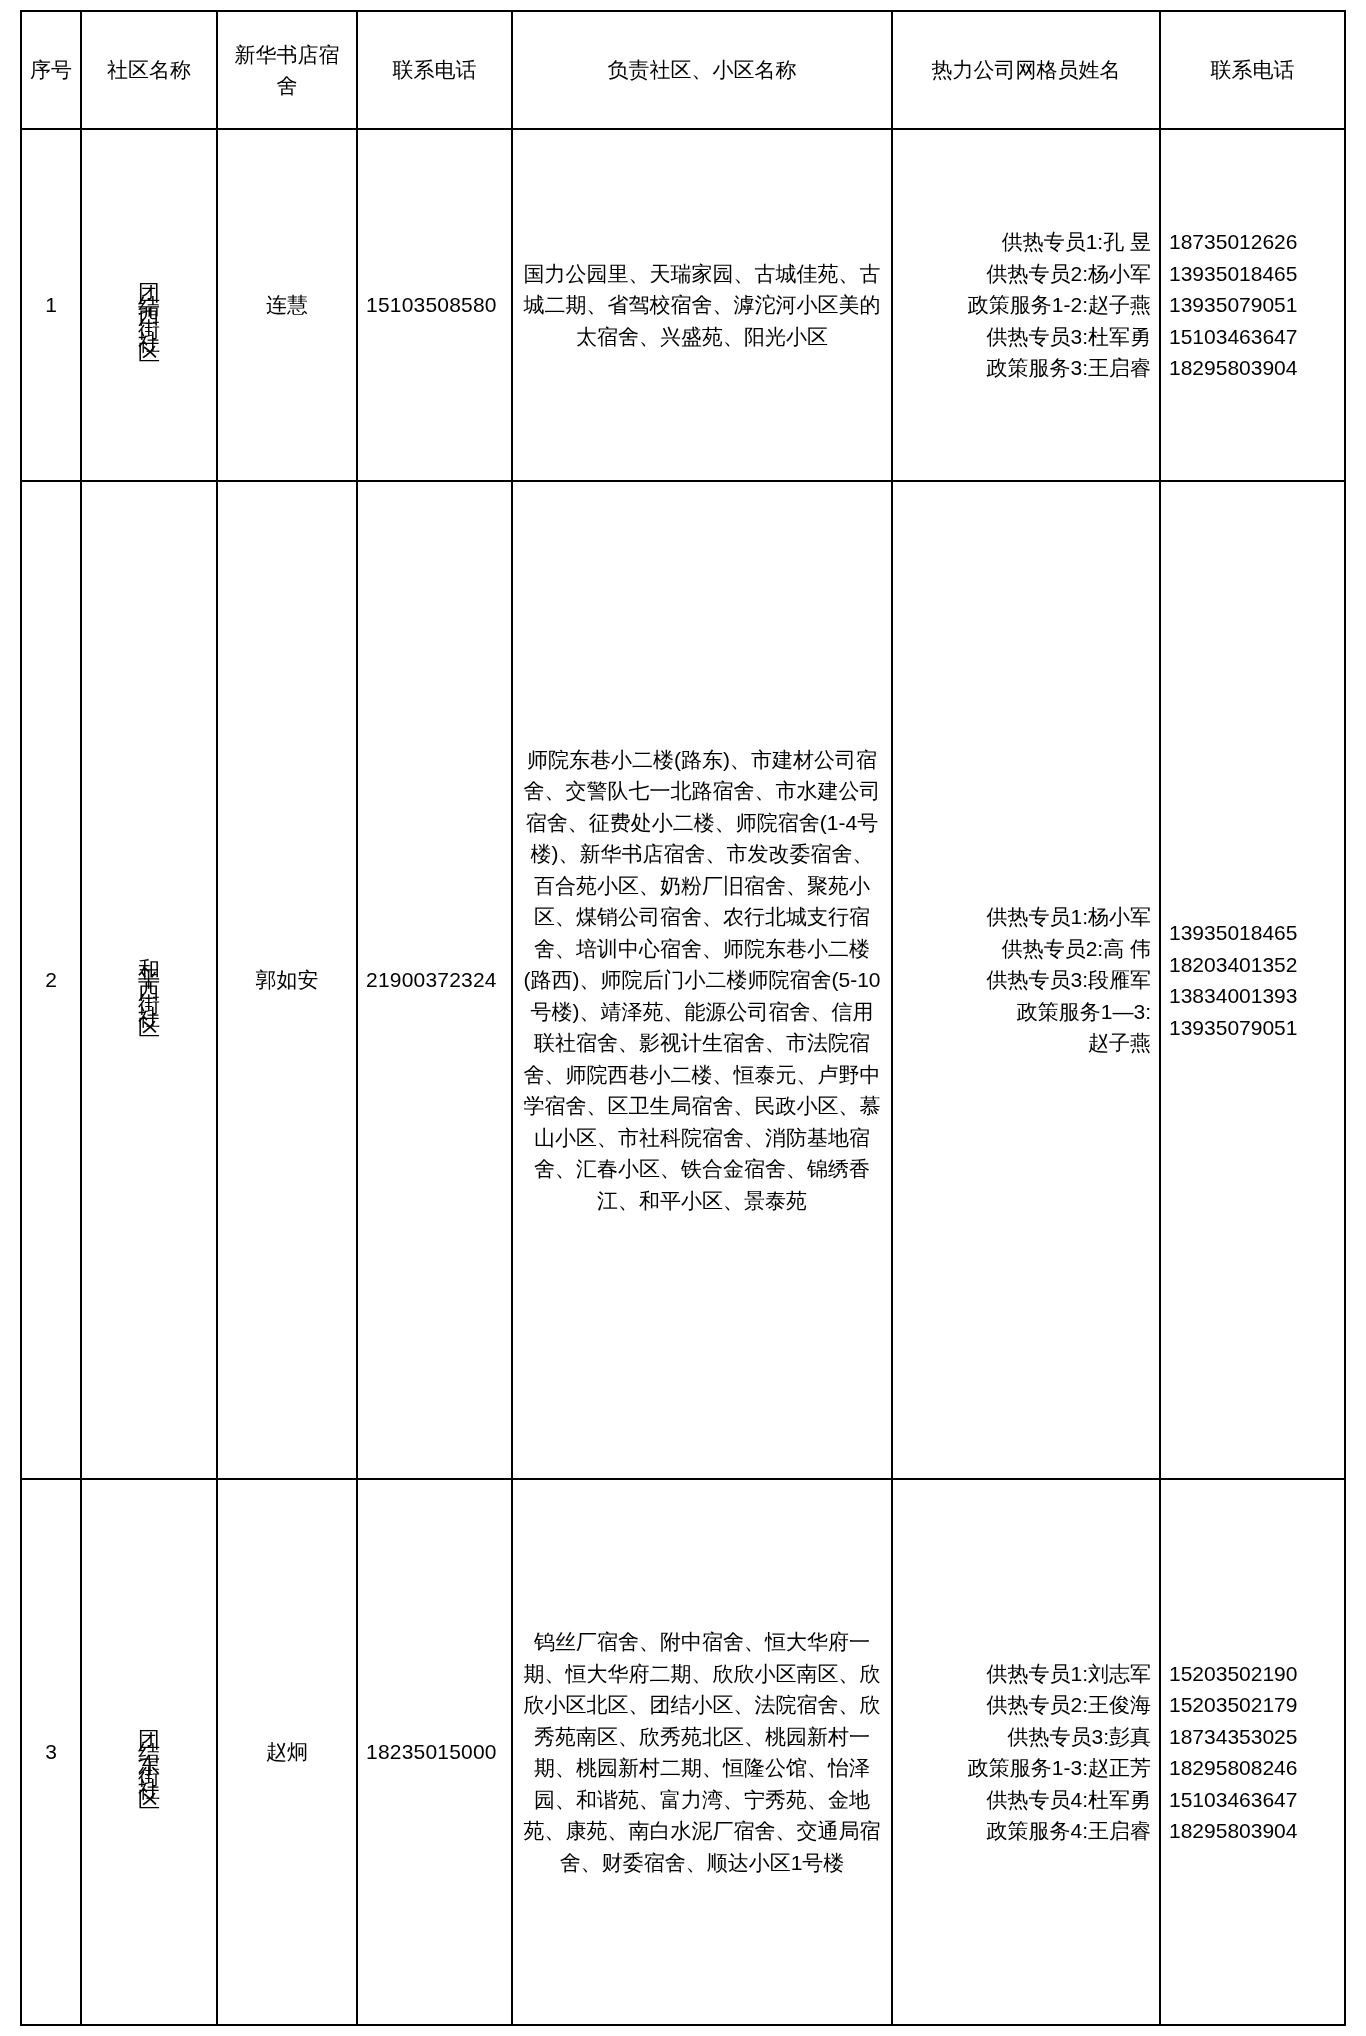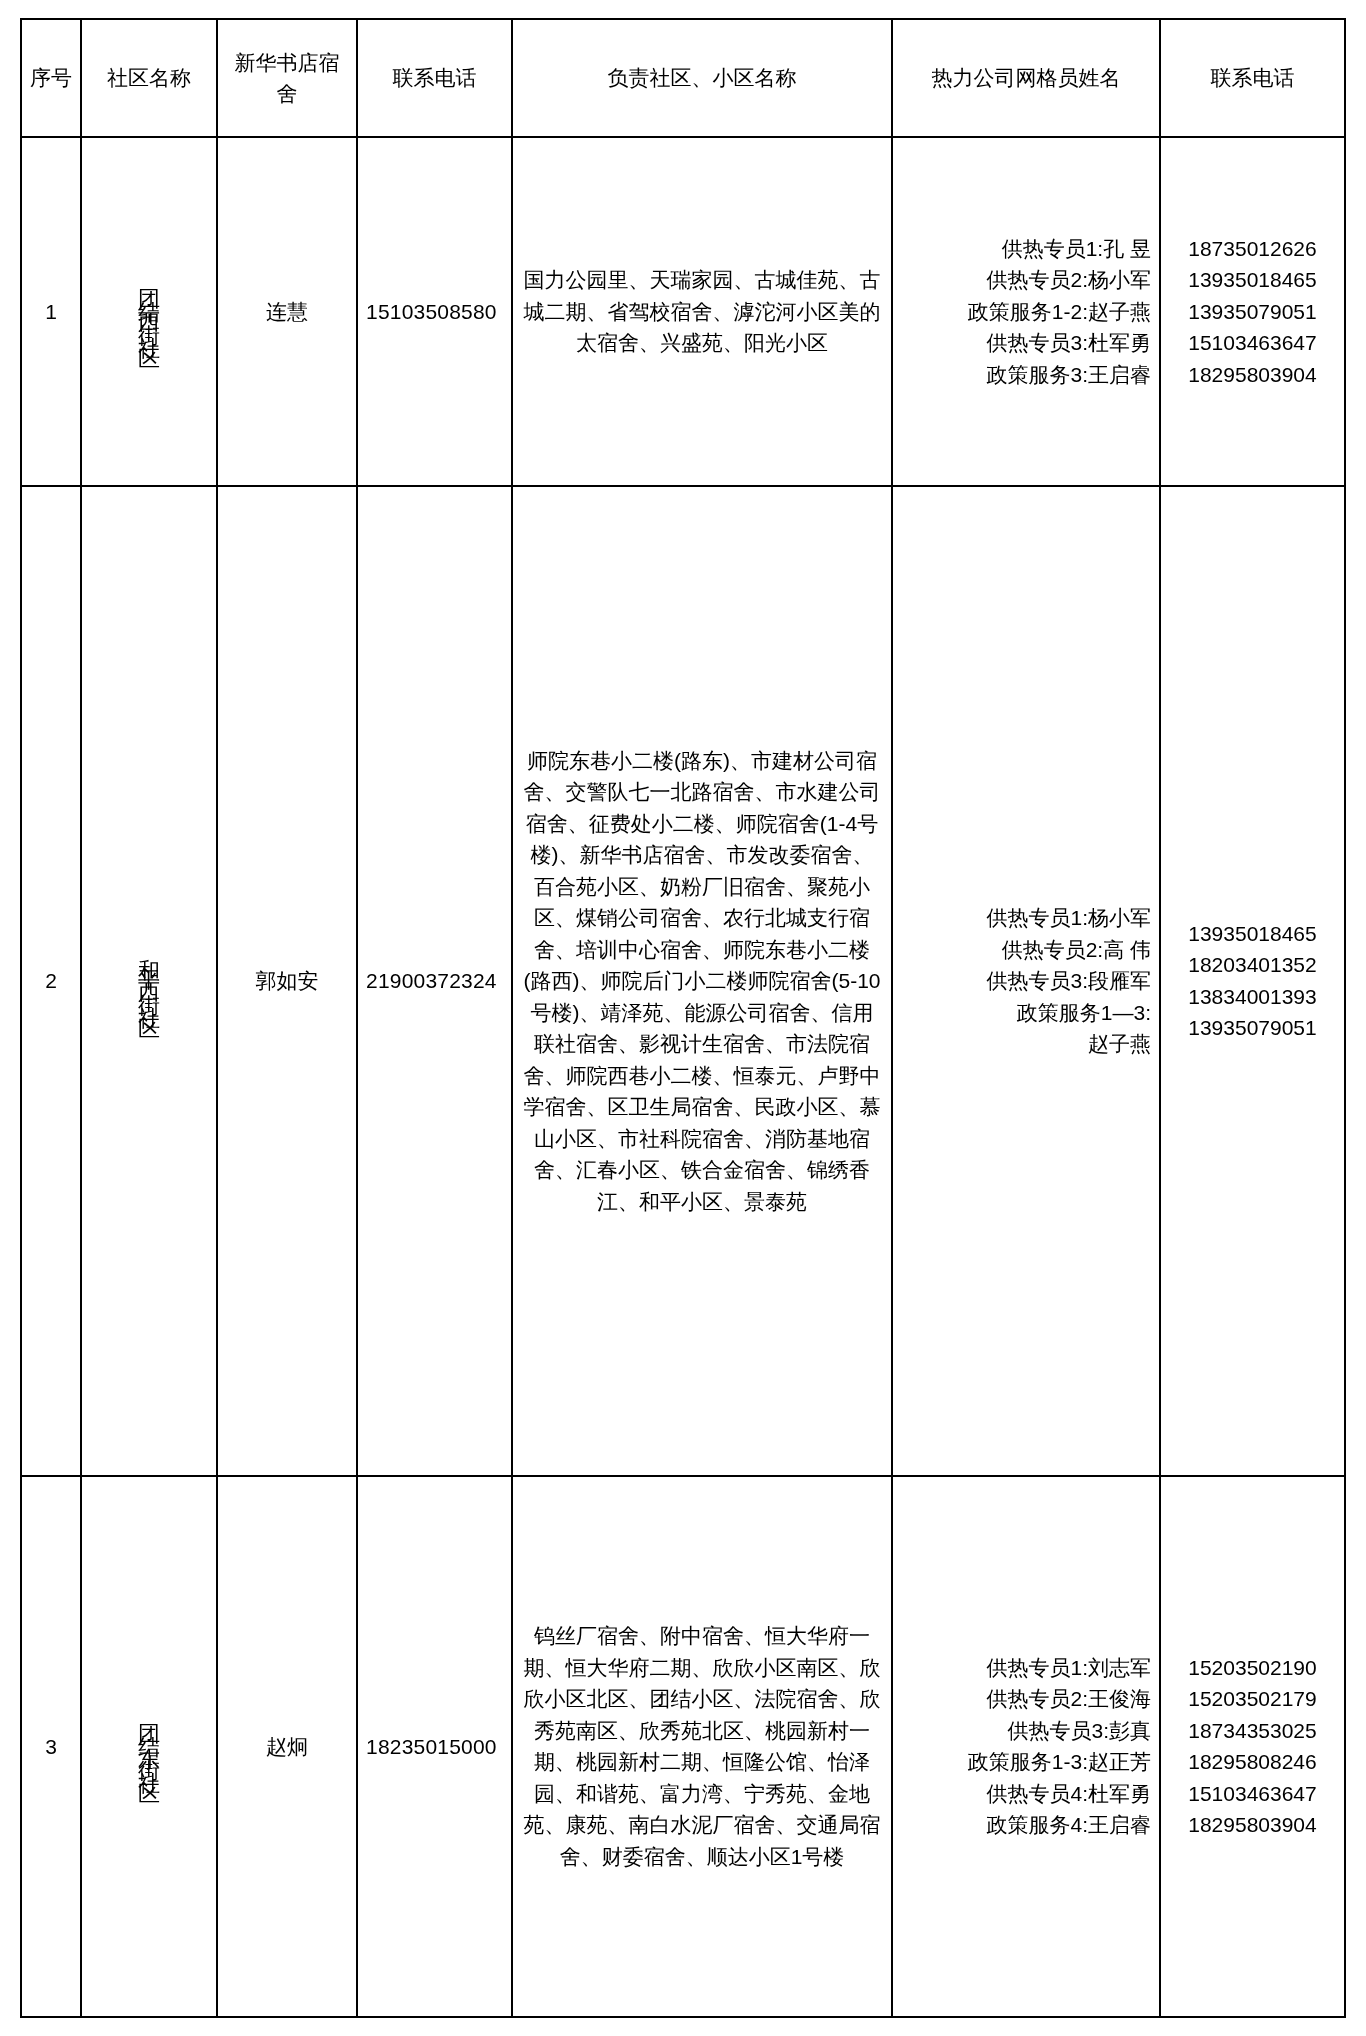--- a/index.html
+++ b/index.html
@@ -18,21 +18,21 @@
     min-height: 2036px;
     box-sizing: border-box;
     padding: 10px 10px 10px 10px;
     display: flex;
     justify-content: center;
   }
   table.grid {
     border-collapse: collapse;
     table-layout: fixed;
     width: 1324px;
-    margin: 8px auto;
+    margin: 0 auto;
   }
   table.grid td, table.grid th {
     border: 2px solid #000000;
     vertical-align: middle;
     padding: 6px 8px;
     font-weight: normal;
     font-size: 21px;
     line-height: 1.5;
   }
   
@@ -79,21 +79,21 @@
     line-height: 1.62;
     letter-spacing: 0px;
   }
   td.staff {
     text-align: right;
     font-size: 21px;
     line-height: 1.62;
     white-space: pre-line;
   }
   td.phones {
-    text-align: center;
+    text-align: left;
     font-size: 21px;
     line-height: 1.62;
     white-space: pre-line;
   }
 </style>
 </head>
 <body>
 
 <div class="page">
   <table class="grid">

